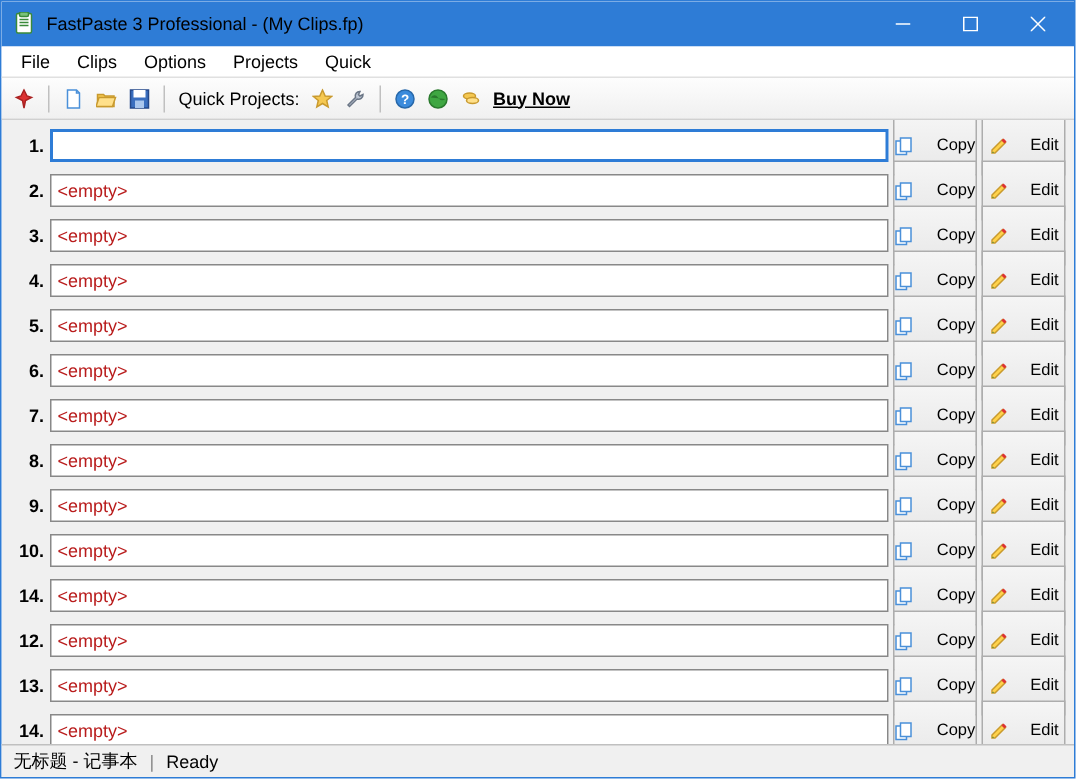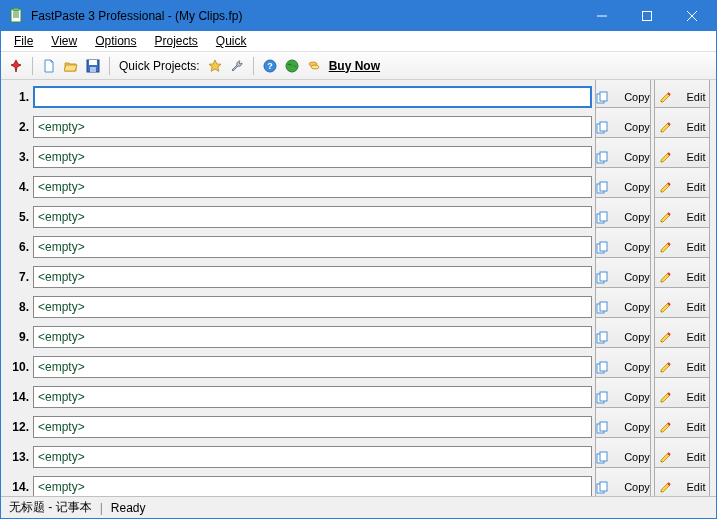--- a/index.html
+++ b/index.html
@@ -38,21 +38,20 @@
   height: 21px;
   background: #fff;
   display: flex;
   align-items: center;
   padding: 0 4px;
   border-bottom: 1px solid #e0e0e0;
 }
 .menubar .menu-item {
   padding: 2px 9px;
   cursor: pointer;
-  text-decoration: underline;
 }
 .toolbar {
   height: 28px;
   background: linear-gradient(#fdfdfd, #f0f0f0);
   border-bottom: 1px solid #d0d0d0;
   display: flex;
   align-items: center;
   padding: 0 6px;
   gap: 4px;
 }
@@ -95,21 +94,21 @@
   margin-right: 4px;
 }
 .clip-input {
   flex: 1;
   height: 22px;
   border: 1px solid #888;
   background: #fff;
   padding: 0 4px;
   font-size: 12px;
   font-family: inherit;
-  color: #14532d;
+  color: #b91c1c;
 }
 .clip-input.selected {
   border: 2px solid #2e7cd6;
 }
 .row-btn {
   height: 40px;
   width: 56px;
   margin-left: 3px;
   border: 1px solid #adadad;
   background: linear-gradient(#f5f5f5, #e8e8e8);
@@ -165,21 +164,21 @@
   <div class="win-btn close-btn">
     <svg width="10" height="10">
         <line x1="0" y1="0" x2="10" y2="10" stroke="#fff"></line>
         <line x1="10" y1="0" x2="0" y2="10" stroke="#fff"></line>
       </svg>
   </div>
 </div>
 
 <div class="menubar">
   <div class="menu-item">File</div>
-  <div class="menu-item">View</div>
+  <div class="menu-item">Clips</div>
   <div class="menu-item">Options</div>
   <div class="menu-item">Projects</div>
   <div class="menu-item">Quick</div>
 </div>
 
 <div class="toolbar">
   <div class="tb-btn">
     <svg width="14" height="14" viewBox="0 0 14 14">
         <path d="M7 1 L9 5 L12 6 L8 8 L7 13 L6 8 L2 6 L5 5 Z" fill="#d33" stroke="#a22"></path>
       </svg>

